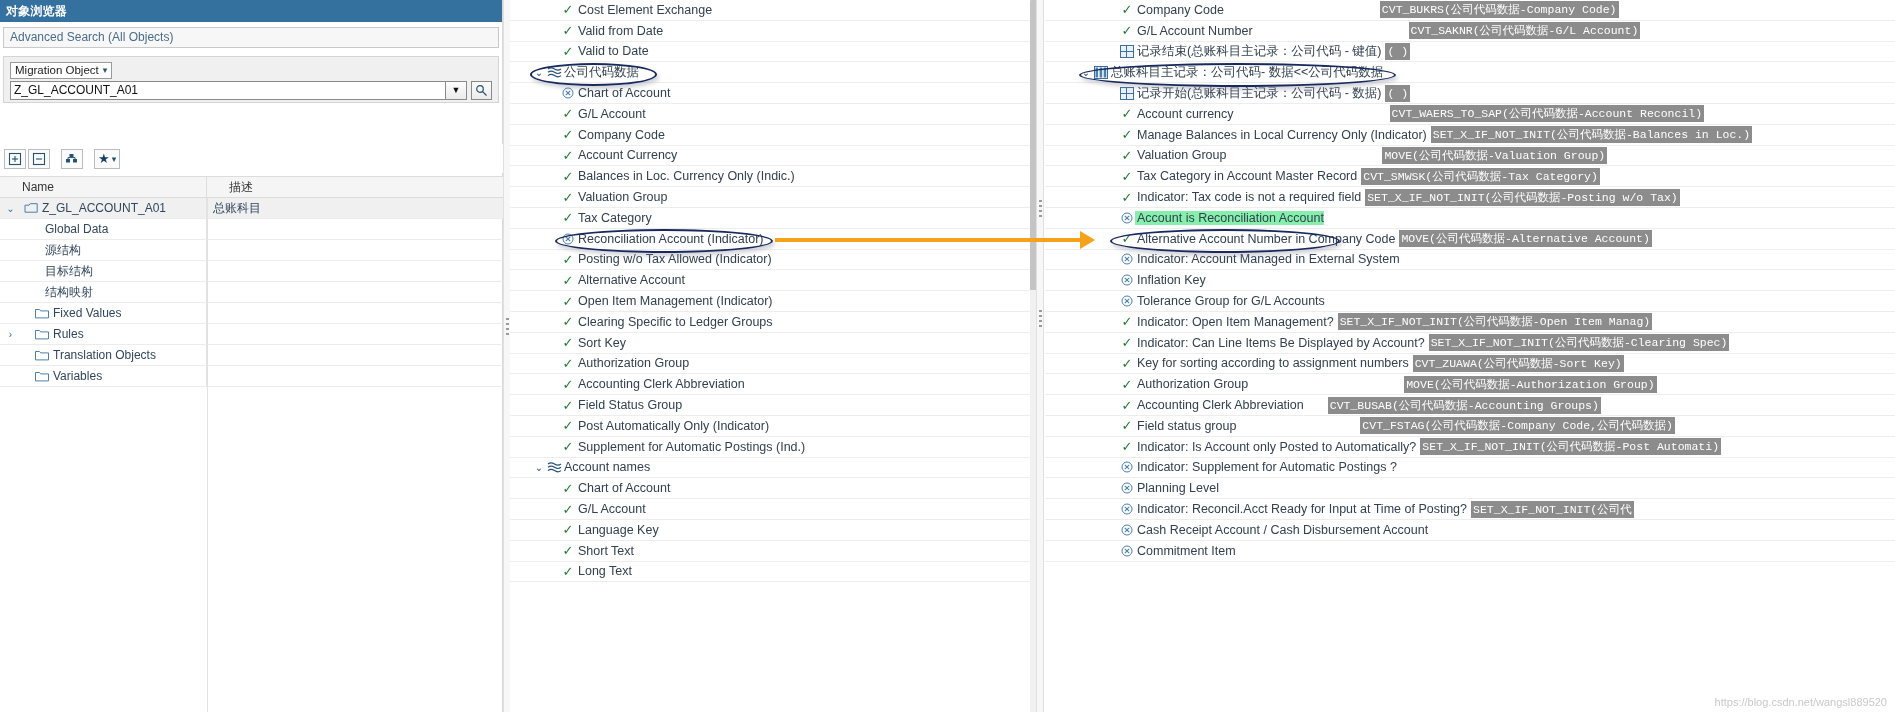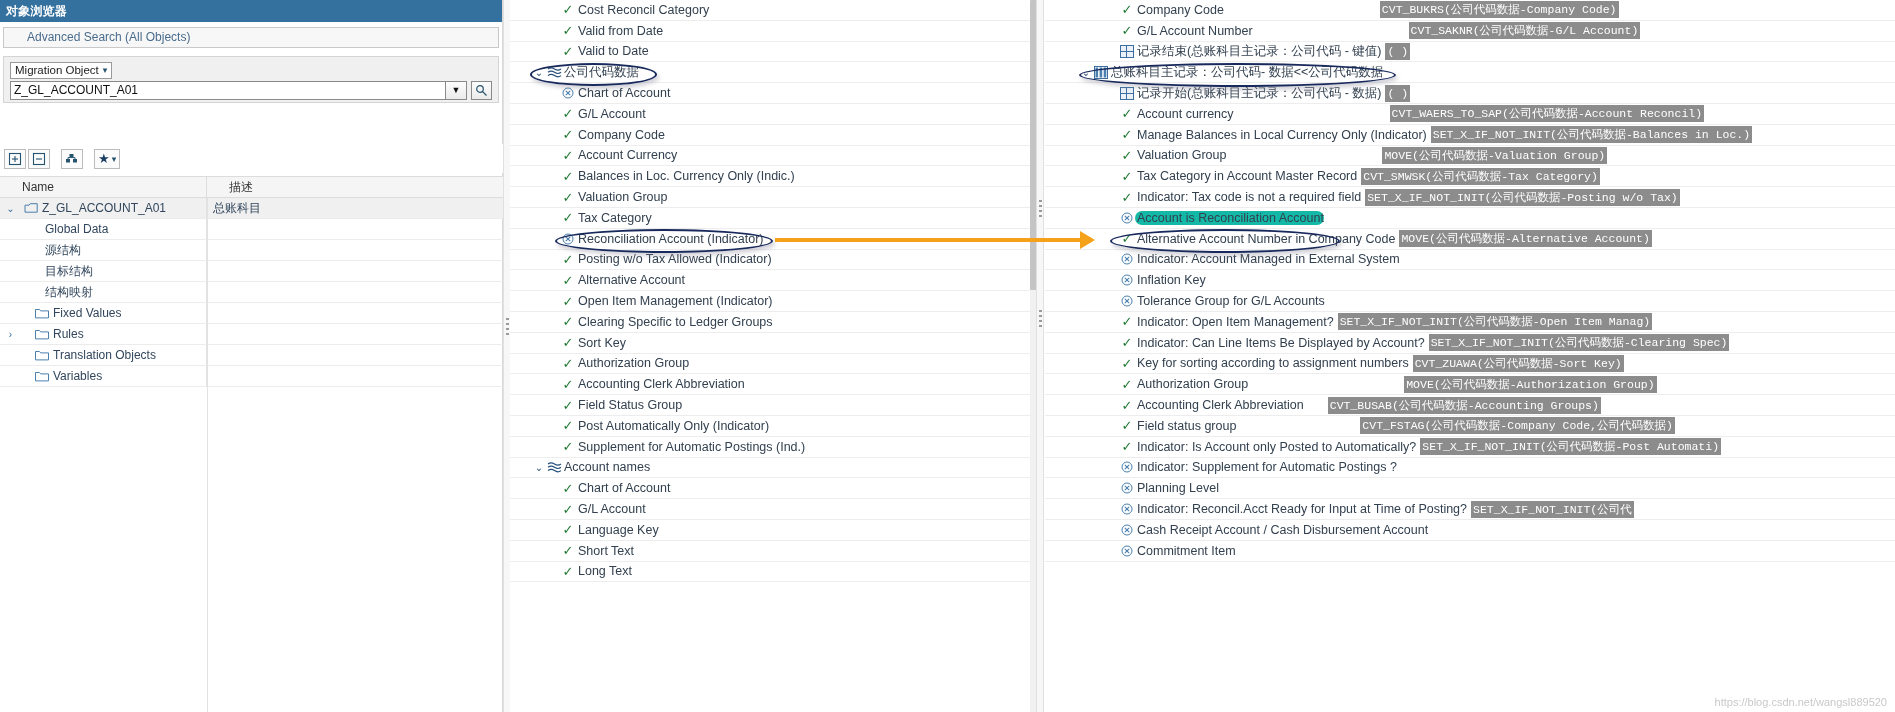--- a/index.html
+++ b/index.html
@@ -18,21 +18,21 @@
     background: #fff; border-right: 1px solid #d9d9d9;
   }
   .lp-titlebar {
     height: 22px; background: #35719f; color: #fff;
     font-size: 12px; font-weight: bold; line-height: 22px;
     padding-left: 6px; letter-spacing: .2px;
   }
   .lp-searchbar {
     margin: 5px 3px 4px 3px; height: 21px; background: #f7f7f7;
     border: 1px solid #c9c9c9; color: #4a6c8c; font-size: 12px;
-    line-height: 19px; padding-left: 23px; cursor: text;
+    line-height: 19px; padding-left: 6px; cursor: text;
   }
   .lp-selector-wrap {
     margin: 8px 3px 0 3px; height: 47px; background: #f0f0f0;
     border: 1px solid #d4d4d4; padding: 3px 6px 0 6px;
   }
   .lp-select {
     display: inline-flex; align-items: center; gap: 4px;
     height: 17px; border: 1px solid #9a9a9a; background: #fff;
     font-size: 11.5px; padding: 0 4px; color: #222; cursor: pointer;
   }
@@ -108,21 +108,21 @@
   .right-panel { position: absolute; left: 1045px; top: 0; width: 850px; height: 712px; background: #fff; overflow: hidden; }
   .rt-row {
     height: 20.8px; display: flex; align-items: center;
     border-bottom: 1px solid #ededed; font-size: 12.5px; color: #32404f;
     cursor: pointer; position: relative; white-space: nowrap;
   }
   .badge {
     background: #8c8c8c; color: #ffffff; font-family: "Liberation Mono","DejaVu Sans Mono",monospace;
     font-size: 11.5px; padding: 1px 2px; margin-left: 4px; line-height: 15px;
   }
-  .hl { background: #14b8a6; border-radius: 7px; }
+  .hl { background: #86efac; }
   
   .splitter { position: absolute; top: 0; width: 8px; height: 712px; background: #f7f7f7; border-left: 1px solid #e0e0e0; border-right: 1px solid #e0e0e0; cursor: col-resize; }
   .split-dots { position: absolute; width: 3px; height: 18px; background:
      repeating-linear-gradient(180deg,#9a9a9a 0 2px,transparent 2px 5px); }
   .scroll-track { position: absolute; width: 9px; background: #f1f1f1; }
   .scroll-thumb { position: absolute; width: 9px; background: #c4c4c4; border-radius: 1px; }
   
   .arrow-line { position: absolute; height: 4px; background: #f5a11a; }
   .arrow-head {
     position: absolute; width: 0; height: 0;
@@ -320,21 +320,21 @@
     <div class="split-dots" style="left:2px; top:318px;"></div>
   </div>
 
   <div class="mid-panel">
     <div id="mid-rows">
         <div class="tree-row">
           <span style="display:inline-block;width:50px"></span>
           <span class="ico">
             <span class="chk">✓</span>
           </span>
-          <span class="lbl">Cost Reconcil Category</span>
+          <span class="lbl">Cost Element Exchange</span>
         </div>
         <div class="tree-row">
           <span style="display:inline-block;width:50px"></span>
           <span class="ico">
             <span class="chk">✓</span>
           </span>
           <span class="lbl">Valid from Date</span>
         </div>
         <div class="tree-row">
           <span style="display:inline-block;width:50px"></span>

